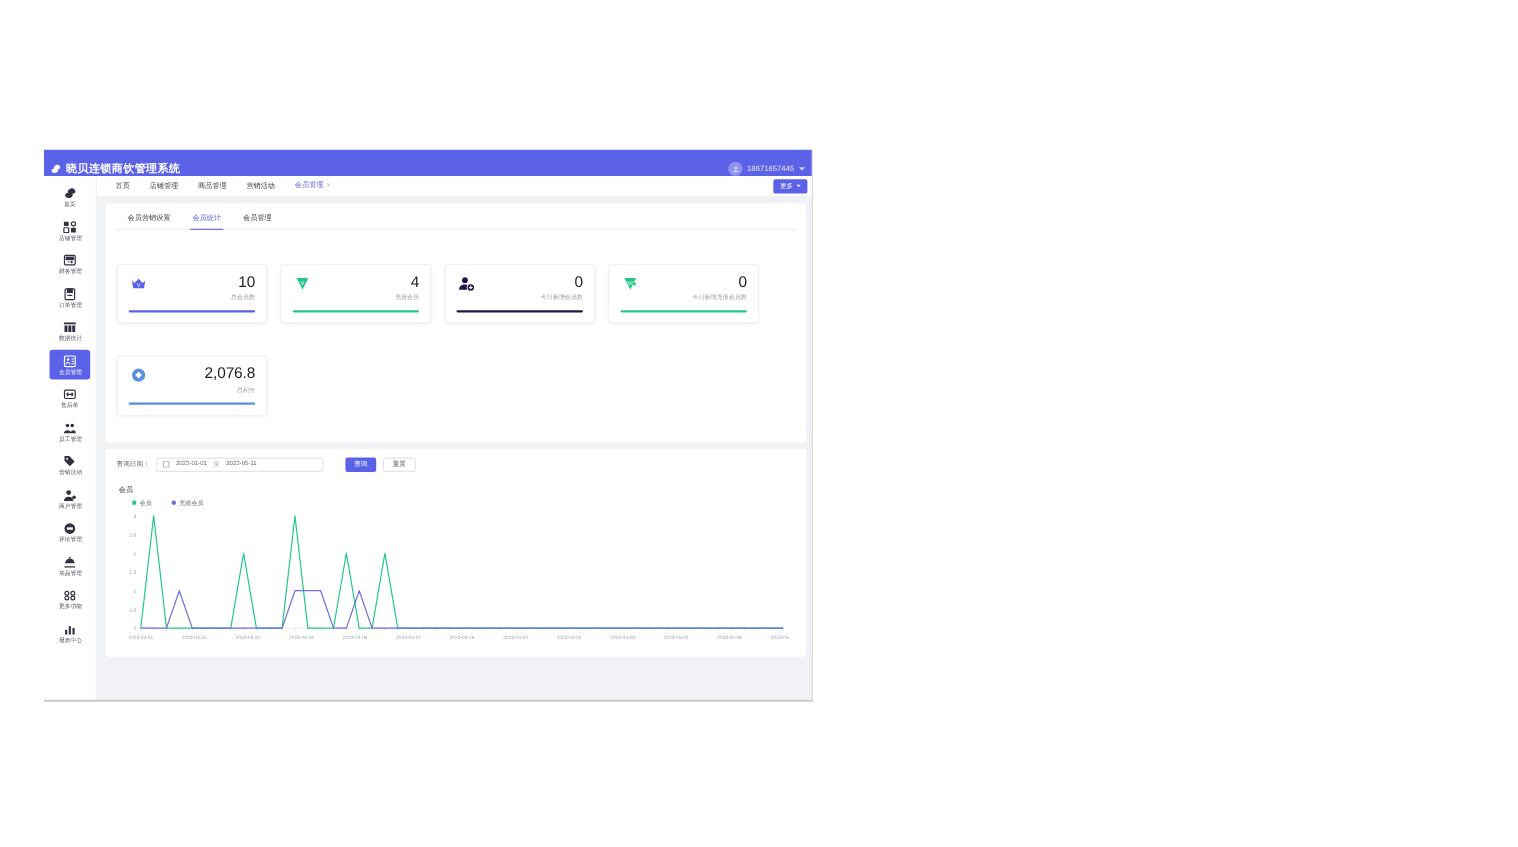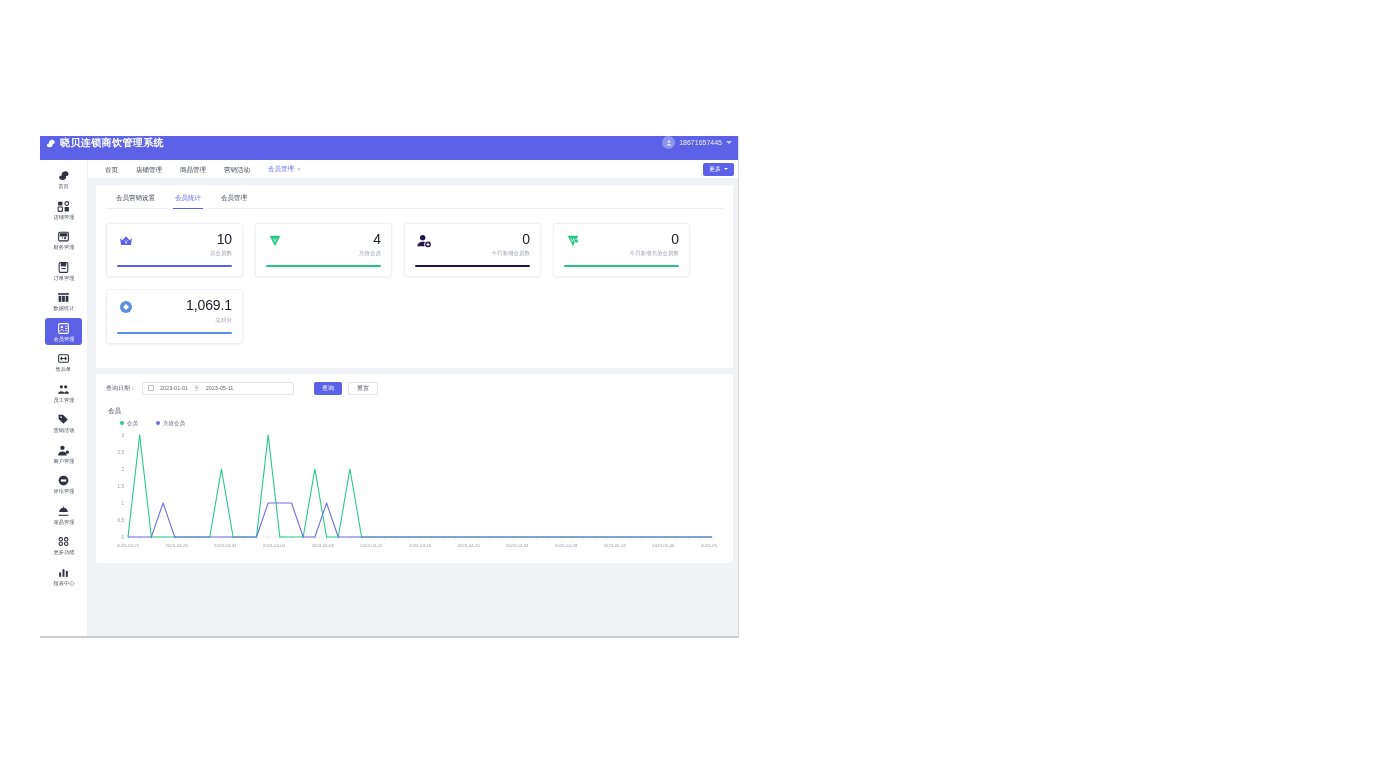--- a/index.html
+++ b/index.html
@@ -14,21 +14,21 @@
     width: 699px; height: 502px;
     background: #f0f2f5;
     overflow: hidden;
     border-right: 1px solid #d8dade;
     border-bottom: 2px solid #c9ccd1;
   }
 
   
   .top-header {
     height: 24px; background: #5c62e8;
-    display: flex; align-items: flex-start;
+    display: flex; align-items: flex-end;
     justify-content: space-between;
     padding: 0 6px 0 5px;
   }
   .brand { display: flex; align-items: center; gap: 4px; }
   .brand-mark {
     width: 11px; height: 11px; color: #ffffff;
     display: flex; align-items: center; justify-content: center;
   }
   .brand-text {
     color: #ffffff; font-size: 10px; font-weight: bold;
@@ -121,21 +121,21 @@
   }
   .sub-tab.active { color: #5c62e8; }
   .sub-tab.active::after {
     content: ""; position: absolute; left: 8px; right: 8px;
     bottom: -1px; height: 1.5px; background: #5c62e8;
   }
 
   
   .stat-grid { display: flex; flex-wrap: wrap; gap: 0; }
   .stat-card {
-    width: 137px; margin: 0 12px 12px 0; padding: 8px 10px 0;
+    width: 137px; margin: 17px 12px 12px 0; padding: 8px 10px 0;
     background: #fff; border: 1px solid #f0f1f4;
     border-radius: 3px; box-shadow: 0 1px 3px rgba(20,20,50,.05);
   }
   .stat-head {
     display: flex; align-items: flex-start;
     justify-content: space-between;
   }
   .stat-ico {
     width: 17px; height: 17px; display: flex;
     align-items: center; justify-content: center;
@@ -470,21 +470,21 @@
 
           <div class="stat-card">
             <div class="stat-head">
               <span class="stat-ico">
                 <svg viewBox="0 0 24 24">
                     <circle cx="12" cy="12" r="9" fill="#5b8fe0"></circle>
                     <path d="M12 7.5l4.5 4.5L12 16.5 7.5 12z" fill="#fff"></path>
                   </svg>
               </span>
               <div class="stat-right">
-                <div class="stat-val">1,069.1</div>
+                <div class="stat-val">2,076.8</div>
                 <div class="stat-lab">总积分</div>
               </div>
             </div>
             <div class="stat-bar" style="background:#5b8fe0"></div>
           </div>
 
         </div>
       </div>
 
       <div class="panel panel-bottom">

